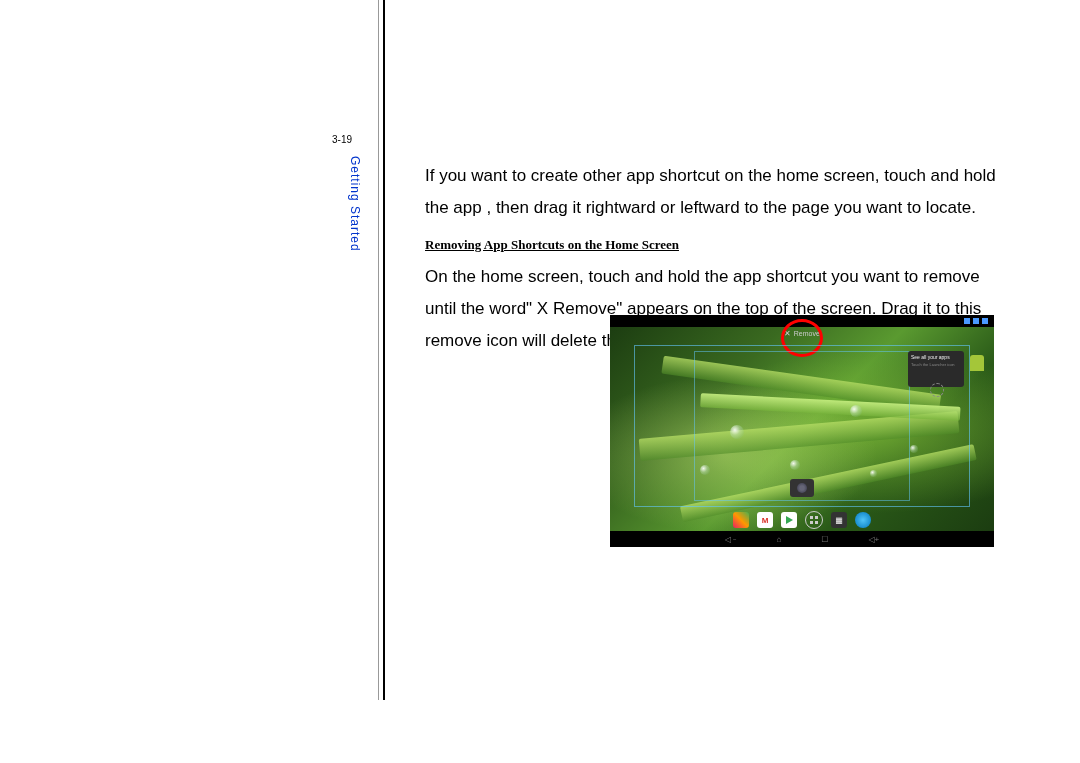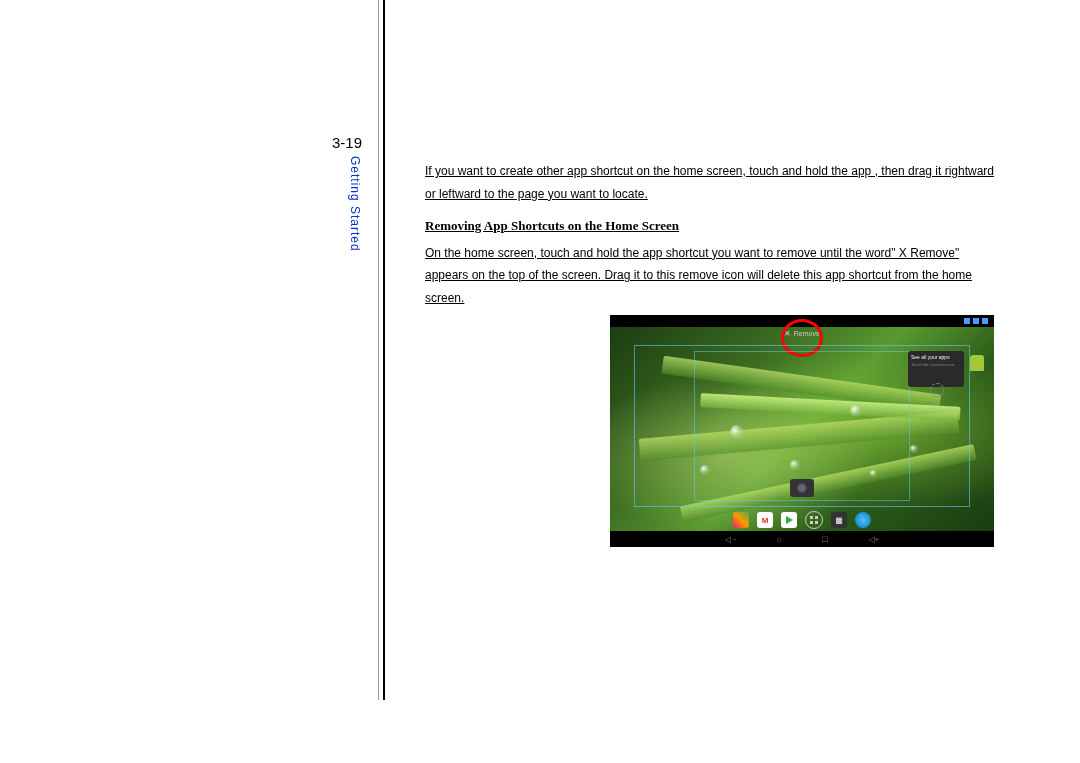--- a/index.html
+++ b/index.html
@@ -23,46 +23,45 @@
       left: 378px;
       top: 0;
       width: 1px;
       height: 700px;
       background: #999;
     }
     .page-number {
       position: absolute;
       left: 332px;
       top: 134px;
-      font-size: 15px;
+      font-size: 10px;
       color: #000;
     }
     .section-label {
       position: absolute;
       left: 348px;
       top: 156px;
       font-size: 12px;
       color: #0033cc;
       writing-mode: vertical-rl;
       text-orientation: mixed;
       letter-spacing: 1px;
       font-weight: 500;
     }
     .content {
       position: absolute;
       left: 425px;
       top: 160px;
       width: 580px;
     }
     .para {
-      font-size: 12px;
+      font-size: 17px;
       line-height: 1.9;
       color: #000;
       margin-bottom: 12px;
-      text-decoration: underline;
     }
     .heading {
       font-size: 13px;
       font-weight: bold;
       color: #000;
       text-decoration: underline;
       margin-bottom: 8px;
       margin-top: 6px;
       font-family: Liberation Serif, serif;
     }

